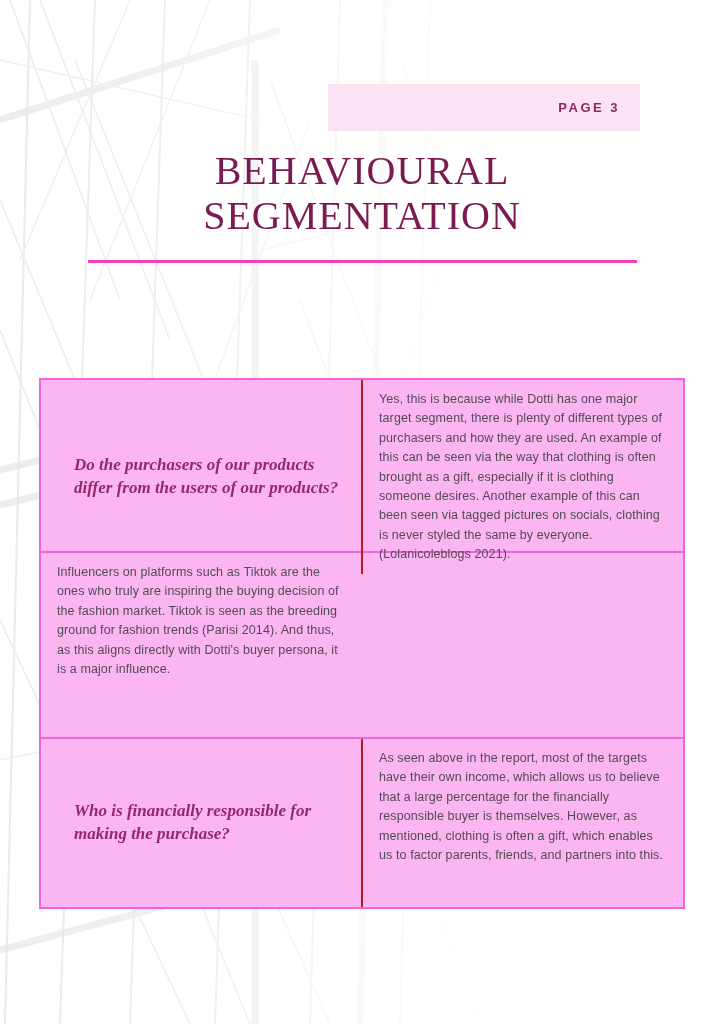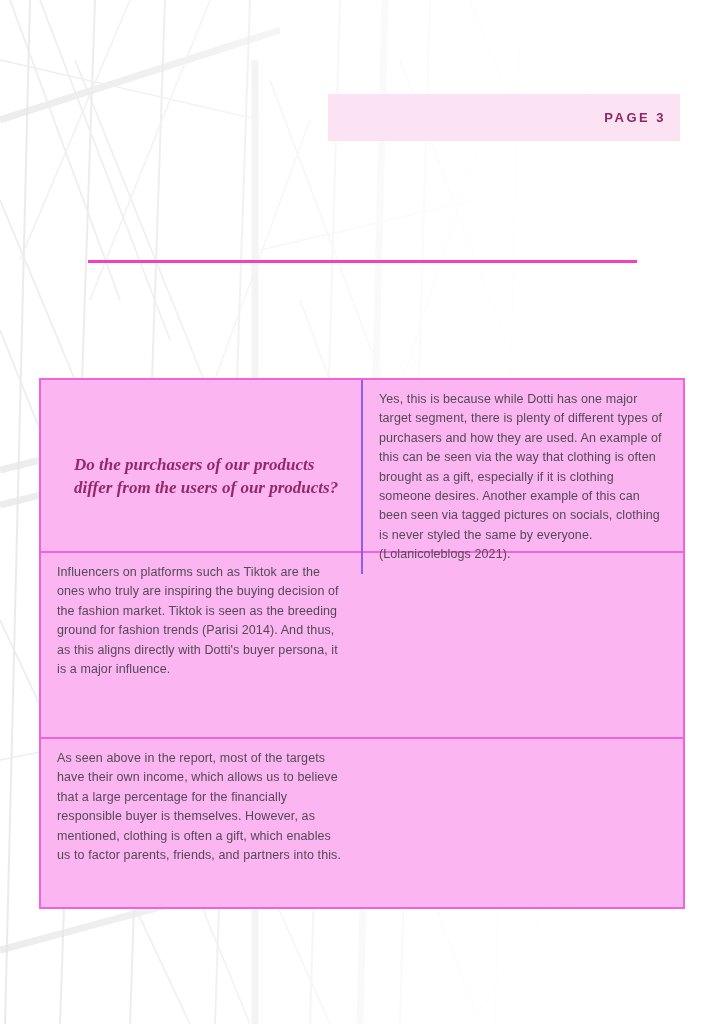--- a/index.html
+++ b/index.html
@@ -27,25 +27,25 @@
       rgba(255,255,255,0.45) 30%,
       rgba(255,255,255,0.72) 55%,
       rgba(255,255,255,0.95) 80%,
       #ffffff 100%);
   }
 
   .content { position:relative; z-index:1; width:100%; height:100%; }
 
   
   .badge-bar {
-    position:absolute; left:328px; top:94px;
-    width:352px; height:47px;
+    position:absolute; left:328px; top:84px;
+    width:312px; height:47px;
     background:#fbe3f4;
     display:flex; align-items:center; justify-content:flex-end;
-    padding-right:14px;
+    padding-right:20px;
   }
   .badge-text {
     font-size:13px; font-weight:bold;
     letter-spacing:2.5px;
     color:#8c2960;
   }
 
   
   .title {
     position:absolute; left:0; top:148px; width:724px;
@@ -73,21 +73,21 @@
   .qa-row {
     display:grid;
     grid-template-columns:322px 1fr;
   }
   .qa-row + .qa-row { border-top:2px solid #f163d8; }
   .qa-row.r1 { height:171px; }
   .qa-row.r2 { height:186px; }
   .qa-row.r3 { height:170px; }
 
   .q-cell {
-    border-right:2px solid #8b5cf6;
+    border-right:2px solid #b91c1c;
     display:flex; align-items:center;
     padding:10px 8px 10px 33px;
   }
   .q-text {
     font-family:"Liberation Serif", serif;
     font-style:italic; font-weight:600;
     font-size:17px; line-height:1.35;
     color:#93286a;
   }
 
@@ -161,20 +161,24 @@
     </svg>
     <div class="sketch-fade"></div>
   </div>
 
   <div class="content">
 
     <div class="badge-bar">
       <span class="badge-text">PAGE 3</span>
     </div>
 
+    <div class="title">
+      <div>BEHAVIOURAL</div>
+      <div>SEGMENTATION</div>
+    </div>
 
     <div class="title-divider"></div>
 
     <div class="qa-table">
 
       <div class="qa-row r1">
         <div class="q-cell">
           <div class="q-text">Do the purchasers of our products differ from the users of our products?</div>
         </div>
         <div class="a-cell">
@@ -182,20 +186,23 @@
         </div>
       </div>
 
       <div class="qa-row r2">
         <div class="a-cell">
           <div class="a-text">Influencers on platforms such as Tiktok are the ones who truly are inspiring the buying decision of the fashion market. Tiktok is seen as the breeding ground for fashion trends (Parisi 2014). And thus, as this aligns directly with Dotti's buyer persona, it is a major influence.</div>
         </div>
       </div>
 
       <div class="qa-row r3">
+        <div class="q-cell">
+          <div class="q-text">Who is financially responsible for making the purchase?</div>
+        </div>
         <div class="a-cell">
           <div class="a-text">As seen above in the report, most of the targets have their own income, which allows us to believe that a large percentage for the financially responsible buyer is themselves. However, as mentioned, clothing is often a gift, which enables us to factor parents, friends, and partners into this.</div>
         </div>
       </div>
 
     </div>
 
   </div>
 </div>
 

